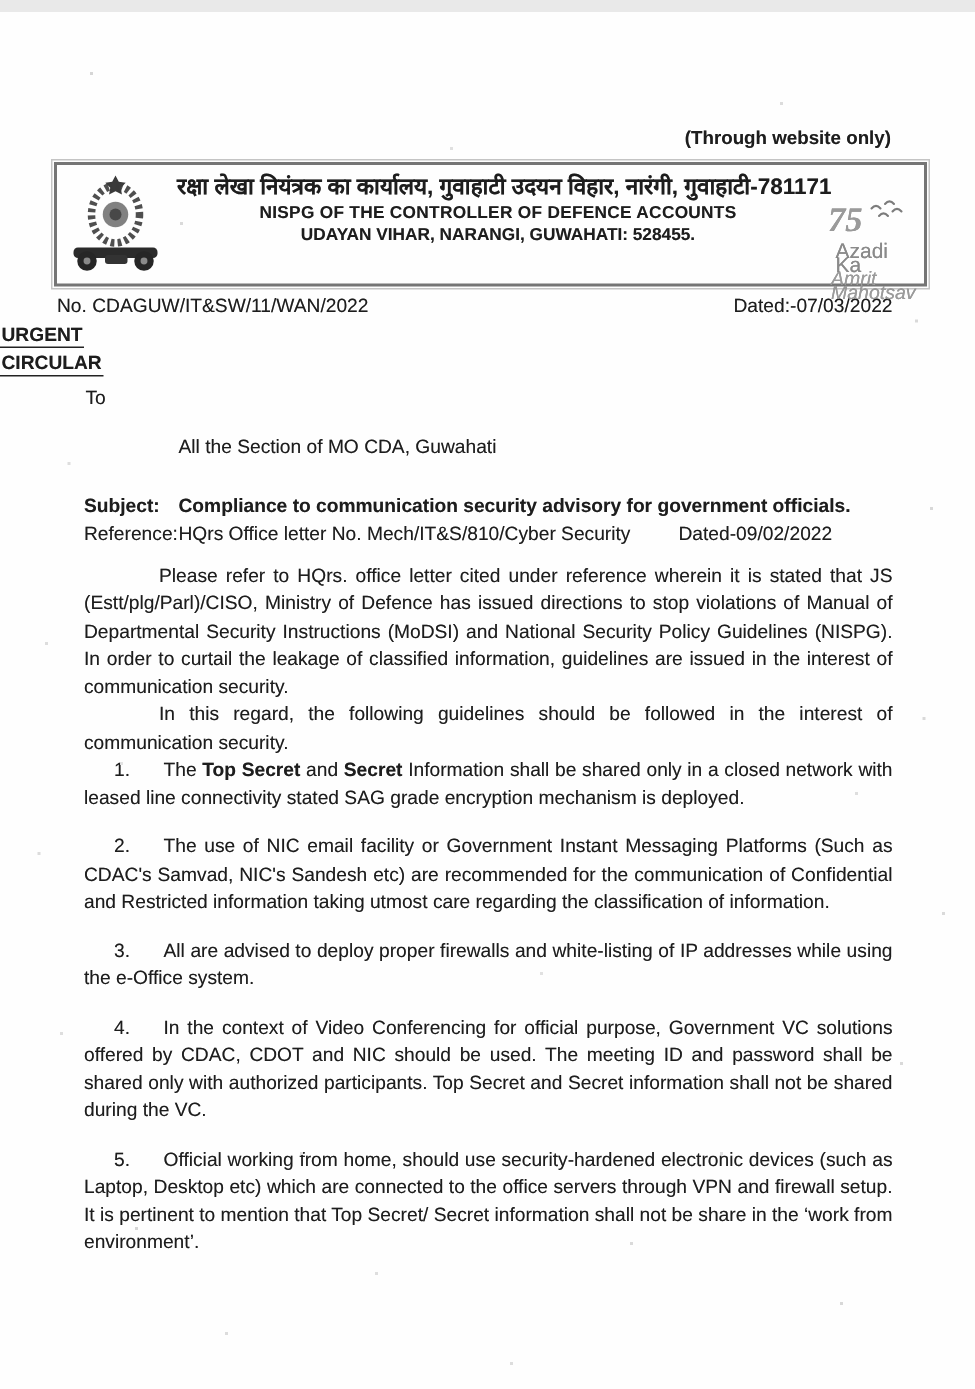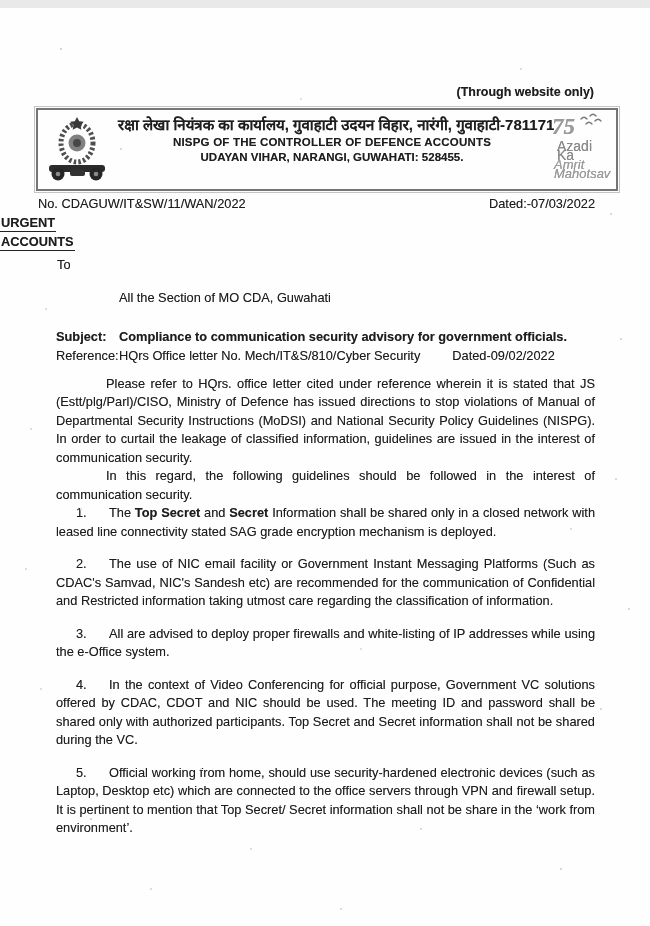--- a/index.html
+++ b/index.html
@@ -31,21 +31,21 @@
     position:relative; margin:8px 32px 0 36px; height:70px;
     border:2px solid #757575; outline:1px solid #c4c4c4; outline-offset:1px;
     padding:5px 70px 4px 80px; text-align:center;
   }
   .emblem { position:absolute; left:8px; top:5px; width:62px; height:68px; }
   .lh-hindi   { font-size:15px; font-weight:700; line-height:20px; white-space:nowrap; }
   .lh-en1     { font-size:11.5px; font-weight:700; line-height:15px; letter-spacing:.2px; }
   .lh-en2     { font-size:11.5px; font-weight:700; line-height:15px; }
   .lh-contact { font-size:10.8px; font-weight:700; line-height:16px; white-space:nowrap; }
 
-  .azadi { position:absolute; right:6px; top:2px; width:62px; color:#8e8e8e; }
+  .azadi { position:absolute; right:6px; top:22px; width:62px; color:#8e8e8e; }
   .azadi .a1 { font-size:14px;   line-height:9px; color:#8a8a8a; text-align:left; margin-left:9px; }
   .azadi .a2 { font-size:13px; line-height:9px; color:#9b9b9b; text-align:left; margin-left:6px; font-style:italic; }
 
   .refline {
     display:flex; justify-content:space-between;
     margin:5px 55px 0 38px; font-size:12.8px; line-height:15px;
   }
 
   .h-center { text-align:left; margin-top:4px; font-size:12.8px; font-weight:700; line-height:15px; }
   .ul { border-bottom:1.6px solid #222; padding:0 1px 1px 1px; }
@@ -106,21 +106,21 @@
 
   <div class="refline">
     <span>No. CDAGUW/IT&amp;SW/11/WAN/2022</span>
     <span>Dated:-07/03/2022</span>
   </div>
 
   <div class="h-center">
     <span class="ul">URGENT</span>
   </div>
   <div class="h-center">
-    <span class="ul">ACCOUNTS</span>
+    <span class="ul">CIRCULAR</span>
   </div>
 
   <div class="to">To</div>
 
   <div class="addr">
     <div>All the Section of MO CDA, Guwahati</div>
   </div>
 
   <div class="subj-row">
     <span class="lbl">Subject:</span>

